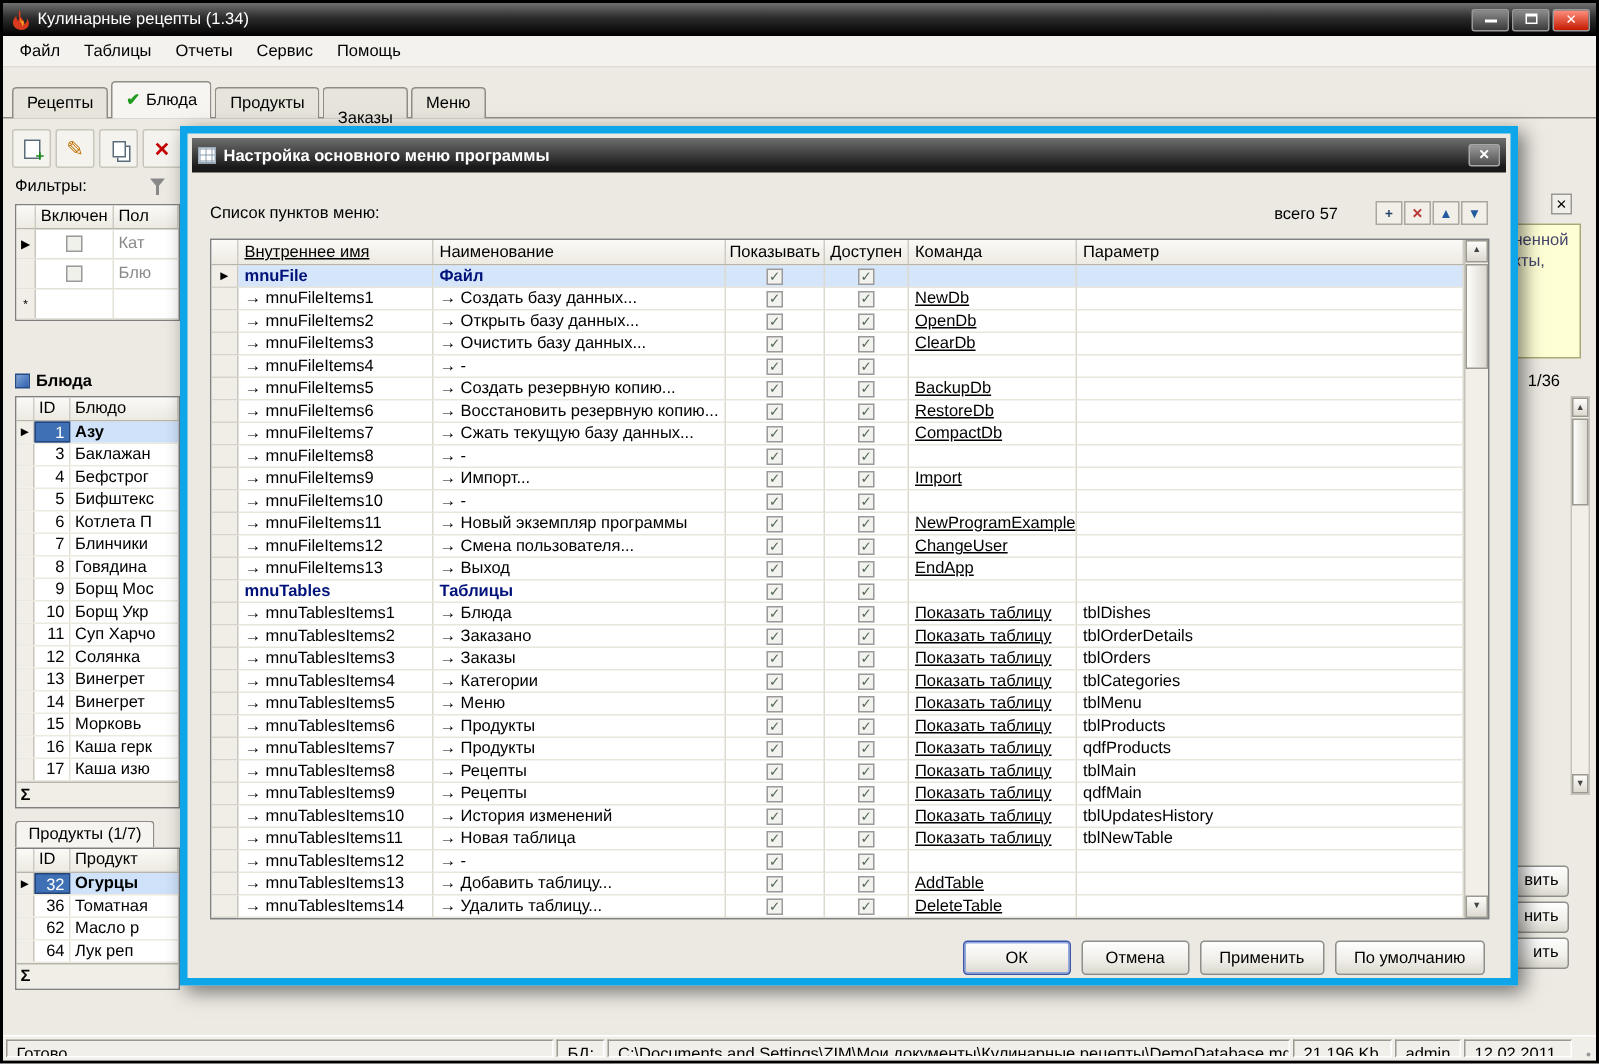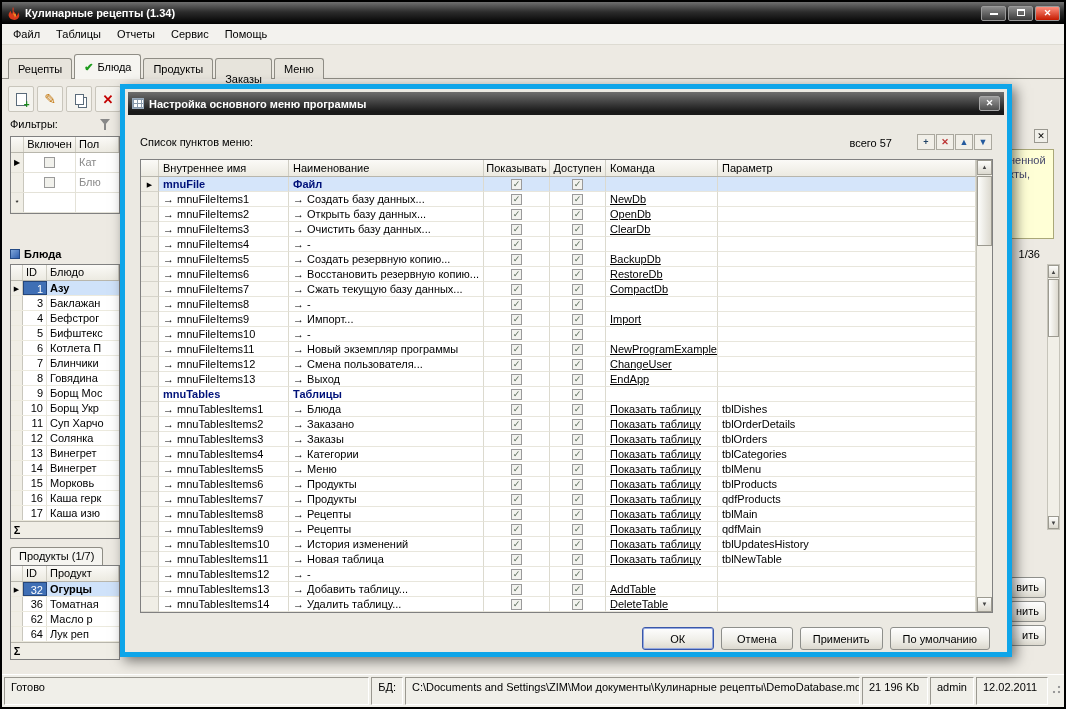--- a/index.html
+++ b/index.html
@@ -2,21 +2,21 @@
 <html><head>
 <meta charset="utf-8">
 <style>
   html,body{margin:0;padding:0;background:#777;}
   *{box-sizing:border-box;}
   .screen{position:relative;width:1066px;height:709px;background:#edeae3;border:2px solid #000;
     overflow:hidden;font-family:"Liberation Sans",sans-serif;font-size:11px;color:#000;}
 
   
   .titlebar{position:absolute;left:0;top:0;right:0;height:22px;display:flex;align-items:center;gap:5px;
-    padding:8px 4px;background:linear-gradient(180deg,#6f6f6f 0%,#2c2c2c 45%,#000 100%);color:#fff;font-weight:bold;}
+    padding:8px 4px;background:linear-gradient(180deg,#6f6f6f 0%,#2c2c2c 45%,#000 100%);color:#fff;font-weight:normal;}
   .flame{width:14px;height:14px;flex:0 0 auto;}
   .win-controls{margin-left:auto;display:flex;gap:2px;}
   .wbtn{width:25px;height:15px;border:1px solid #9a9a9a;background:linear-gradient(180deg,#8d8d8d,#3a3a3a);
     color:#fff;font-size:9px;line-height:13px;text-align:center;border-radius:2px;}
   .wbtn.close{background:linear-gradient(180deg,#ff8f7d,#c41a00);}
   .glyph-min{display:inline-block;width:8px;height:2px;background:#fff;margin-bottom:1px;}
   .glyph-max{display:inline-block;width:8px;height:7px;border:1px solid #fff;border-top-width:2px;}
 
   
   .menubar{position:absolute;left:0;top:22px;right:0;height:21px;background:#f3f2ee;border-bottom:1px solid #dddbd2;
@@ -88,21 +88,21 @@
   .rsb .arr{position:absolute;left:0;right:0;height:13px;background:linear-gradient(#fdfdfb,#dcd9cf);
     border:1px solid #9c9a90;text-align:center;font-size:6px;line-height:12px;color:#444;}
   .rsb .arr.up{top:0;}.rsb .arr.down{bottom:0;}
   .rsb .thumb{position:absolute;left:0;right:0;top:14px;height:58px;background:linear-gradient(90deg,#fdfdfb,#dcd9cf);
     border:1px solid #9c9a90;}
   .clipped-btn{position:absolute;right:18px;width:36px;height:21px;border:1px solid #8e8f8b;border-radius:3px;
     background:linear-gradient(180deg,#fefefe,#f0efe9 60%,#dcd9cf);overflow:hidden;white-space:nowrap;
     text-align:right;padding:3px 6px 0 0;z-index:1;}
 
   
-  .statusbar{position:absolute;left:0;right:0;bottom:0;height:33px;background:#f0efe9;border-top:1px solid #fff;
+  .statusbar{position:absolute;left:0;right:0;bottom:0;height:17px;background:#f0efe9;border-top:1px solid #fff;
     display:flex;align-items:stretch;padding:2px;gap:2px;}
   .seg{border:1px solid;border-color:#9a9890 #fff #fff #9a9890;padding:3px 6px;overflow:hidden;white-space:nowrap;}
   .seg.ready{flex:1;}
   .seg.path{width:455px;}
   .seg.size{width:66px;}
   .seg.user{width:44px;}
   .seg.date{width:72px;}
   .grip{width:12px;border:none;background:
     radial-gradient(circle at 9px 15px,#999 1px,transparent 1.6px),
     radial-gradient(circle at 9px 10px,#999 1px,transparent 1.6px),
@@ -123,21 +123,21 @@
   .total-label{position:absolute;right:112px;top:22px;}
   .mini-tb{position:absolute;right:12px;top:19px;display:flex;gap:1px;}
   .mtb{width:18px;height:16px;border:1px solid #aaa89e;background:#f1efe8;font-size:9px;line-height:14px;text-align:center;padding:0;}
   .mtb .plus{color:#246; font-weight:bold;}
   .mtb .del{color:#b33;font-weight:bold;}
   .mtb .mv{color:#245a9e;}
 
   .dlg-grid{position:absolute;left:12px;top:44px;width:853px;height:454px;background:#fff;border:1px solid #808080;overflow:hidden;}
   .dgh{display:flex;height:17px;background:linear-gradient(#fbfaf7,#eceae1);border-bottom:1px solid #b8b6ac;width:835px;}
   .dgh div{border-right:1px solid #cfcdc3;padding:2px 0 0 4px;overflow:hidden;white-space:nowrap;}
-  .hc0{width:18px;}.hc1{width:130px;}.hc2{width:195px;}.hc3{width:66px;text-align:center;padding-left:0!important;}
+  .hc0{width:18px;}.hc1{width:130px;text-decoration:underline;}.hc2{width:195px;}.hc3{width:66px;text-align:center;padding-left:0!important;}
   .hc4{width:56px;text-align:center;padding-left:0!important;}.hc5{width:112px;}.hc6{flex:1;}
   .dgb{width:835px;}
   .drow{display:flex;height:15px;line-height:14px;}
   .dc{border-right:1px solid #dcdacf;border-bottom:1px solid #e8e6dc;overflow:hidden;white-space:nowrap;}
   .dsel{width:18px;background:#f0eee6;border-right:1px solid #c9c7bd;border-bottom:1px solid #d6d4ca;
     text-align:center;font-size:7px;line-height:15px;}
   .dname{width:130px;padding-left:4px;}
   .dcap{width:195px;padding-left:4px;}
   .dcbc{width:66px;display:flex;align-items:center;justify-content:center;}
   .dcbc2{width:56px;display:flex;align-items:center;justify-content:center;}

